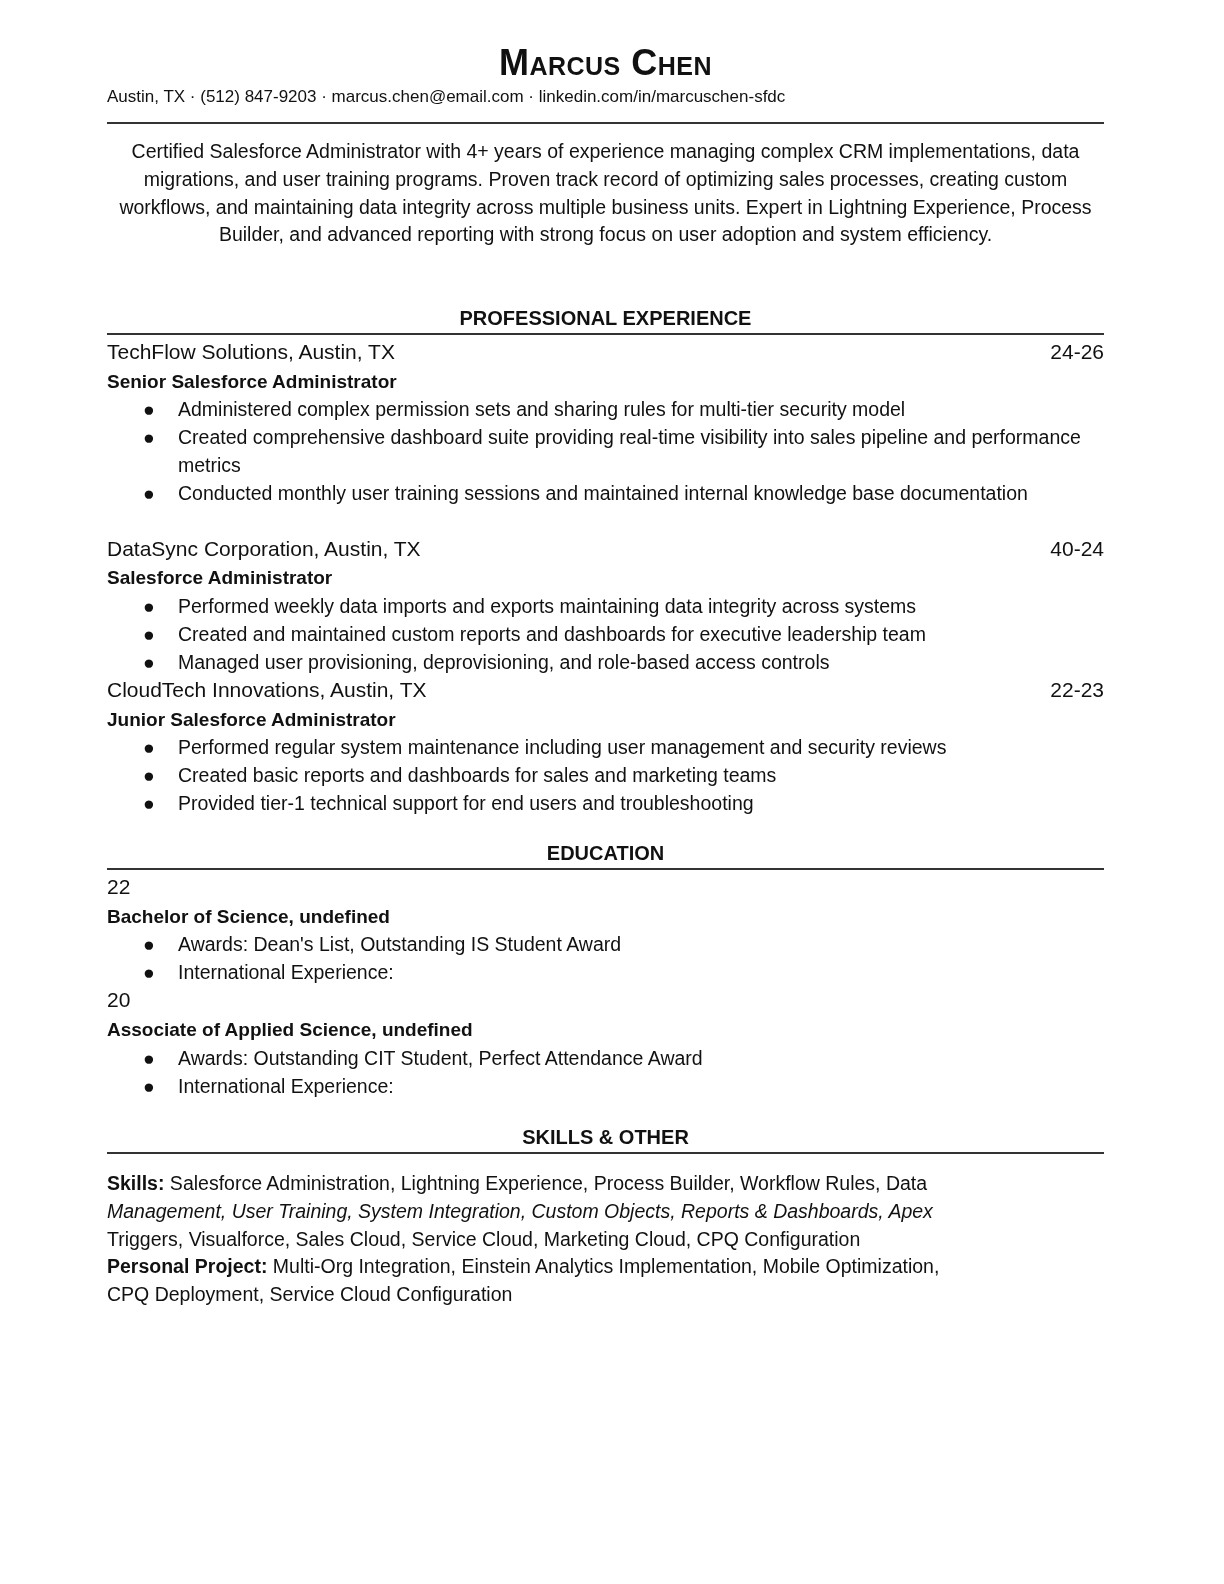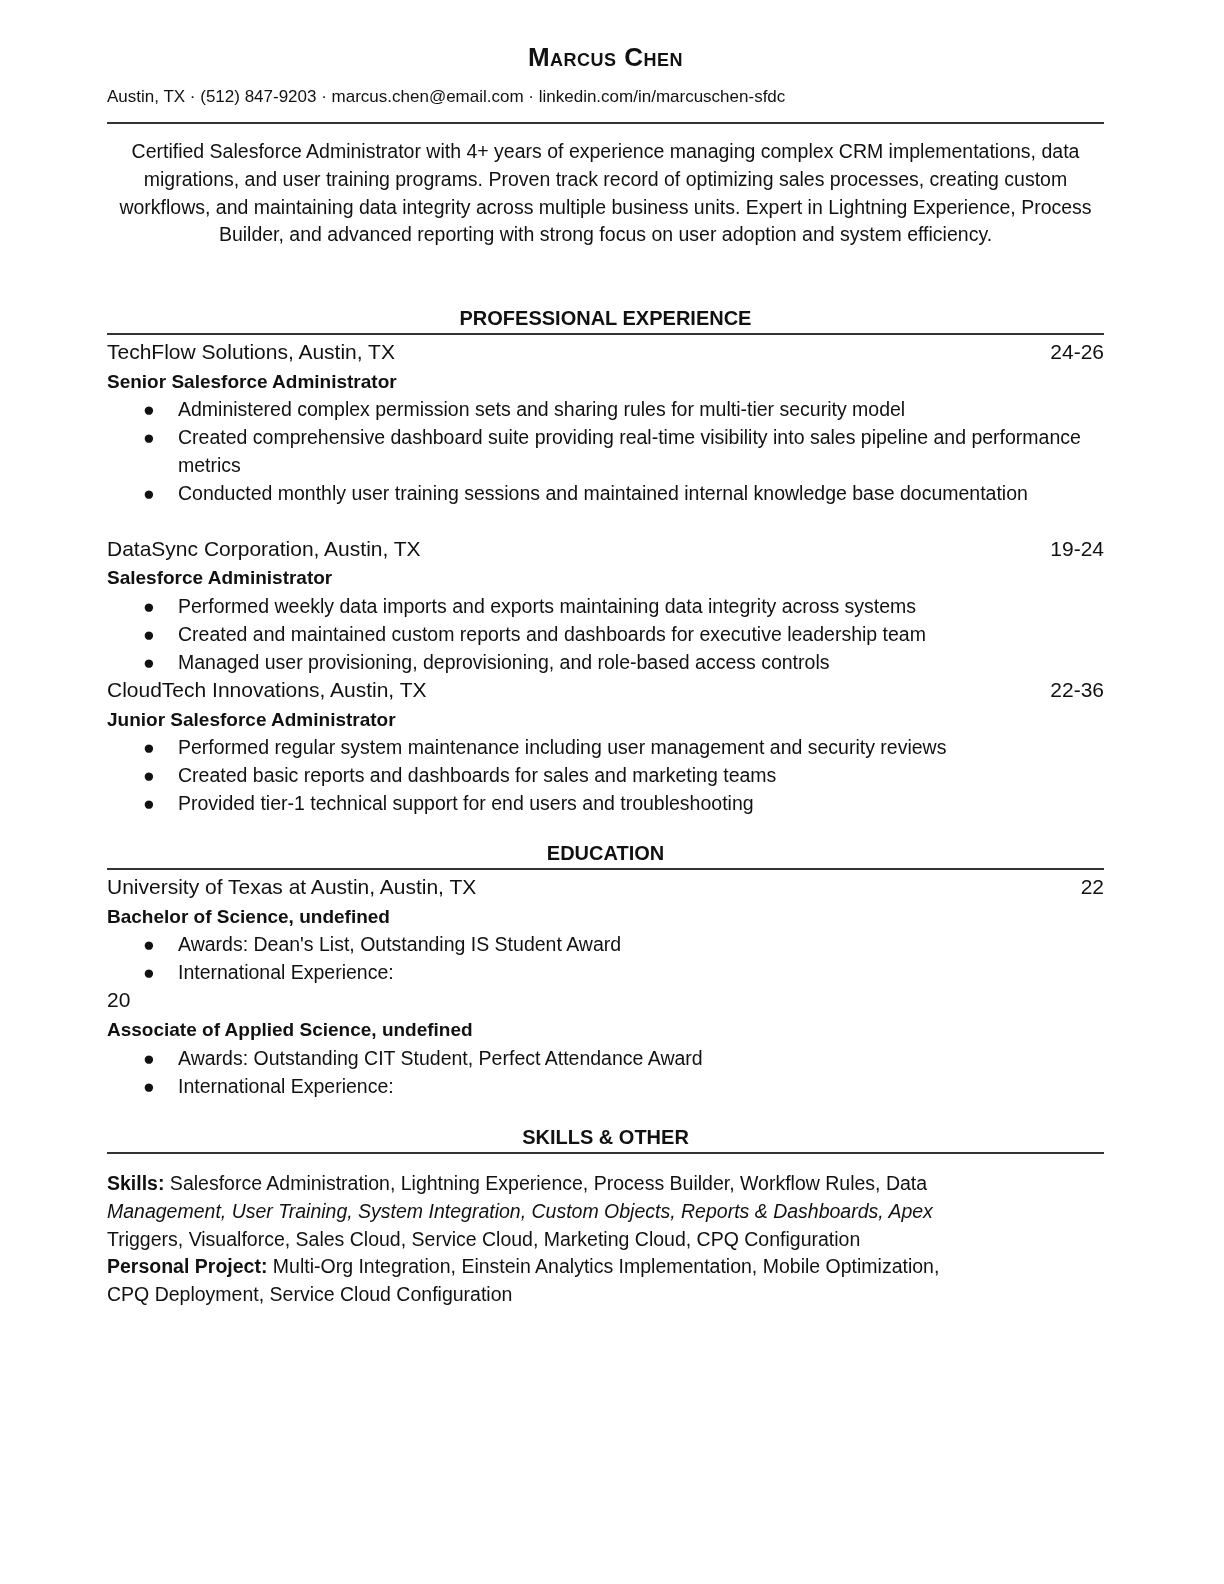--- a/index.html
+++ b/index.html
@@ -1,18 +1,18 @@
 <!DOCTYPE html>
 <html><head>
 <meta charset="utf-8">
 <style>
   html, body { margin: 0; padding: 0; background: #ffffff; }
   body { width: 1224px; height: 1584px; position: relative; font-family: "Liberation Sans", sans-serif; color: #111; }
   .page { position: absolute; left: 107px; top: 0; width: 997px; }
-  .name { position: absolute; left: 0; width: 997px; top: 42px; text-align: center; font-weight: bold; font-size: 26px; font-variant: small-caps; letter-spacing: 0.5px; }
+  .name { position: absolute; left: 0; width: 997px; top: 42px; text-align: center; font-weight: bold; font-size: 36px; font-variant: small-caps; letter-spacing: 0.5px; }
   .contact { position: absolute; left: 0; width: 997px; top: 87px; text-align: left; font-size: 17px; }
   .top-rule { position: absolute; left: 0; width: 997px; top: 122px; height: 0; border-top: 2px solid #333; }
   .summary { position: absolute; left: 0; width: 997px; top: 138px; text-align: center; font-size: 19.5px; line-height: 27.8px; }
   .section-title { position: absolute; left: 0; width: 997px; text-align: center; font-weight: bold; font-size: 20px; }
   .section-rule { position: absolute; left: 0; width: 997px; height: 0; border-top: 2px solid #333; }
   .org-row { position: absolute; left: 0; width: 997px; font-size: 21px; display: flex; justify-content: space-between; }
   .role { position: absolute; left: 0; font-weight: bold; font-size: 19px; }
   .bullet { position: absolute; left: 36px; width: 960px; font-size: 19.5px; line-height: 27.8px; }
   .bullet .dot { position: absolute; left: 0; top: 0; }
   .bullet .txt { position: absolute; left: 35px; width: 925px; }
@@ -44,59 +44,58 @@
     <span class="dot">●</span>
     <span class="txt">Created comprehensive dashboard suite providing real-time visibility into sales pipeline and performance metrics</span>
   </div>
   <div class="bullet" style="top:480px;">
     <span class="dot">●</span>
     <span class="txt">Conducted monthly user training sessions and maintained internal knowledge base documentation</span>
   </div>
 
   <div class="org-row" style="top:537px;">
     <span>DataSync Corporation, Austin, TX</span>
-    <span>19-24</span>
+    <span>40-24</span>
   </div>
   <div class="role" style="top:567px;">Salesforce Administrator</div>
   <div class="bullet" style="top:593px;">
     <span class="dot">●</span>
     <span class="txt">Performed weekly data imports and exports maintaining data integrity across systems</span>
   </div>
   <div class="bullet" style="top:621px;">
     <span class="dot">●</span>
     <span class="txt">Created and maintained custom reports and dashboards for executive leadership team</span>
   </div>
   <div class="bullet" style="top:649px;">
     <span class="dot">●</span>
     <span class="txt">Managed user provisioning, deprovisioning, and role-based access controls</span>
   </div>
 
   <div class="org-row" style="top:678px;gap:33px;">
     <span>CloudTech Innovations, Austin, TX</span>
-    <span>22-36</span>
+    <span>22-23</span>
   </div>
   <div class="role" style="top:709px;">Junior Salesforce Administrator</div>
   <div class="bullet" style="top:734px;">
     <span class="dot">●</span>
     <span class="txt">Performed regular system maintenance including user management and security reviews</span>
   </div>
   <div class="bullet" style="top:762px;">
     <span class="dot">●</span>
     <span class="txt">Created basic reports and dashboards for sales and marketing teams</span>
   </div>
   <div class="bullet" style="top:790px;">
     <span class="dot">●</span>
     <span class="txt">Provided tier-1 technical support for end users and troubleshooting</span>
   </div>
 
   <div class="section-title" style="top:842px;">EDUCATION</div>
   <div class="section-rule" style="top:868px;"></div>
 
   <div class="org-row" style="top:875px;">
-    <span>University of Texas at Austin, Austin, TX</span>
     <span>22</span>
   </div>
   <div class="role" style="top:906px;">Bachelor of Science, undefined</div>
   <div class="bullet" style="top:931px;">
     <span class="dot">●</span>
     <span class="txt">Awards: Dean's List, Outstanding IS Student Award</span>
   </div>
   <div class="bullet" style="top:959px;">
     <span class="dot">●</span>
     <span class="txt">International Experience:</span>

